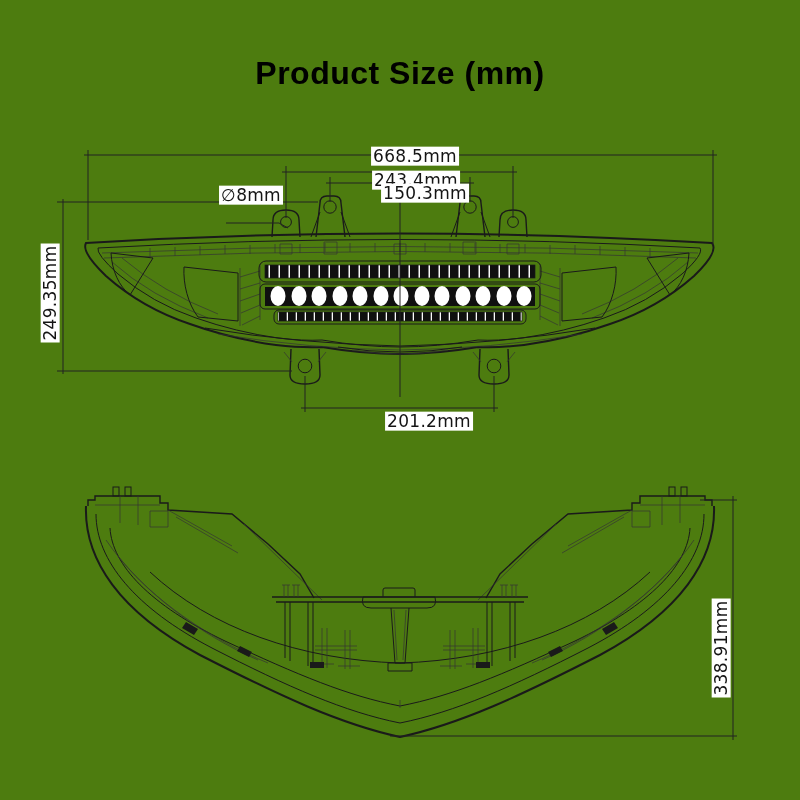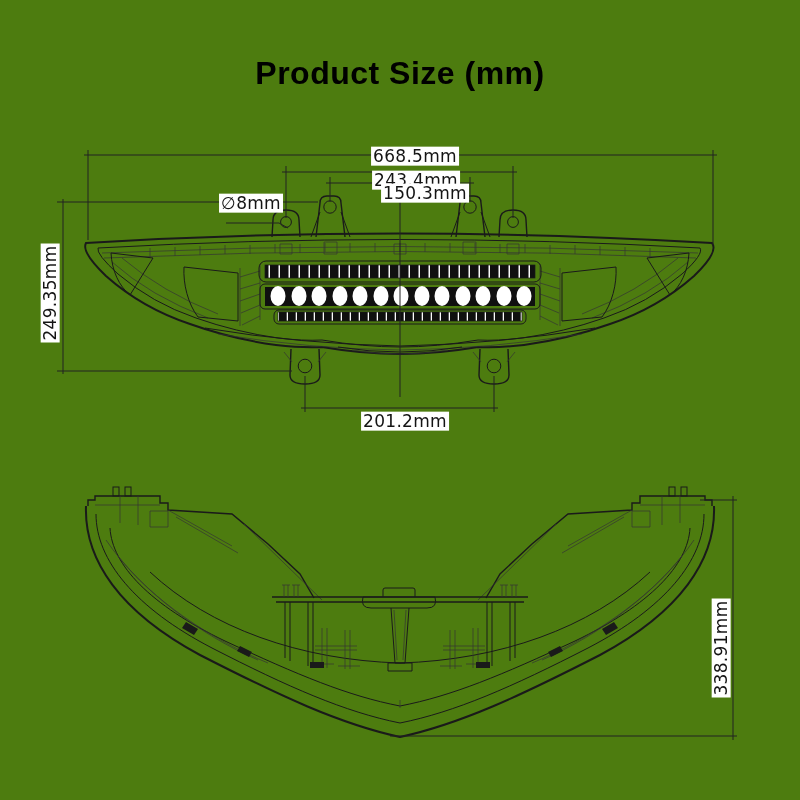--- a/index.html
+++ b/index.html
@@ -185,17 +185,17 @@
       <path class="dimline" d="M301 408 H498 M305 376 V412 M494 376 V412"></path>
       <path class="dimline" d="M733 496 V740 M700 500 H737 M390 736 H737"></path>
     </g>
   </svg>
 
   <div class="title">Product Size (mm)</div>
 
   <div class="dim" style="left:415px;top:156px">668.5mm</div>
   <div class="dim" style="left:416px;top:180px">243.4mm</div>
   <div class="dim" style="left:425px;top:193px">150.3mm</div>
-  <div class="dim" style="left:251px;top:203px">∅8mm</div>
+  <div class="dim" style="left:251px;top:195px">∅8mm</div>
   <div class="dim vert" style="left:50px;top:293px">249.35mm</div>
-  <div class="dim" style="left:405px;top:421px">201.2mm</div>
+  <div class="dim" style="left:429px;top:421px">201.2mm</div>
   <div class="dim vert" style="left:721px;top:648px">338.91mm</div>
 </div>
 
 </body></html>

